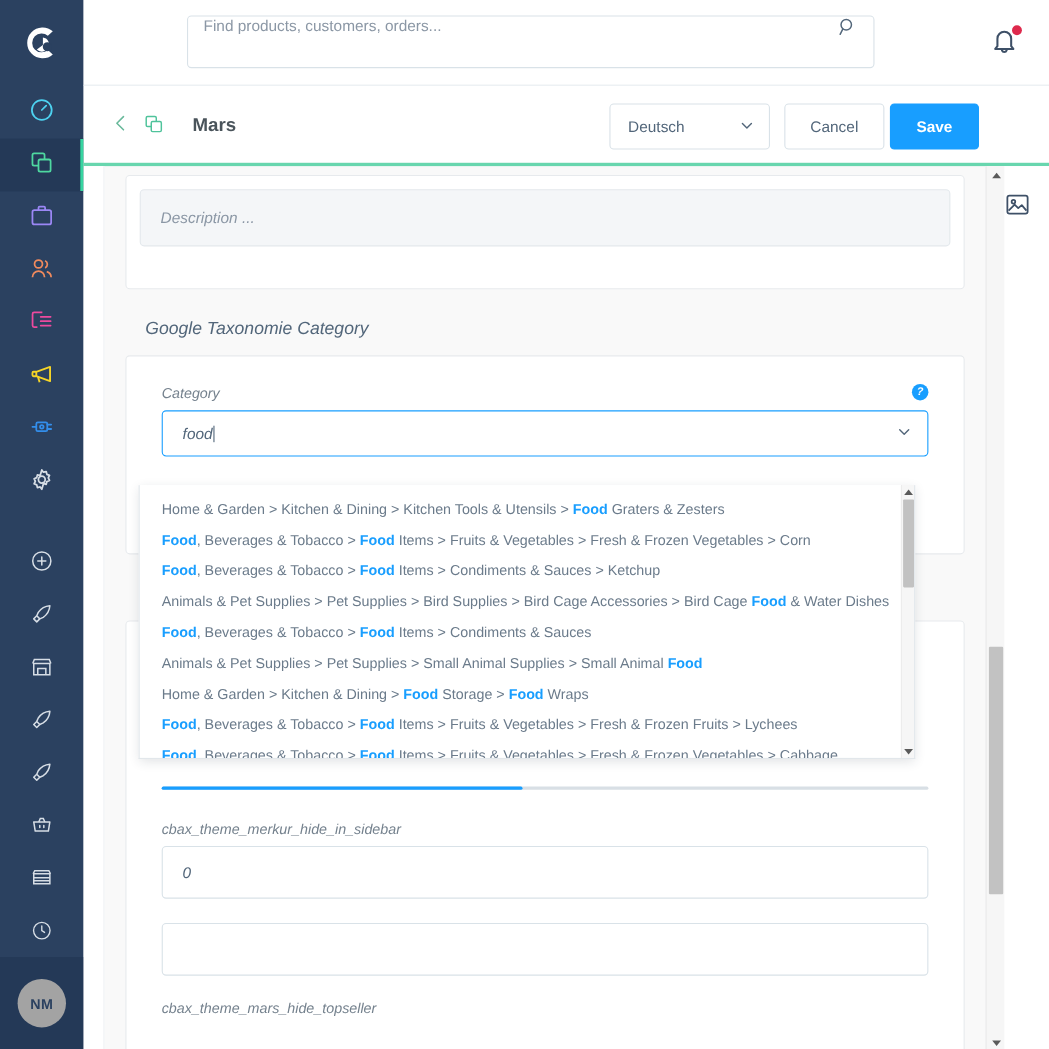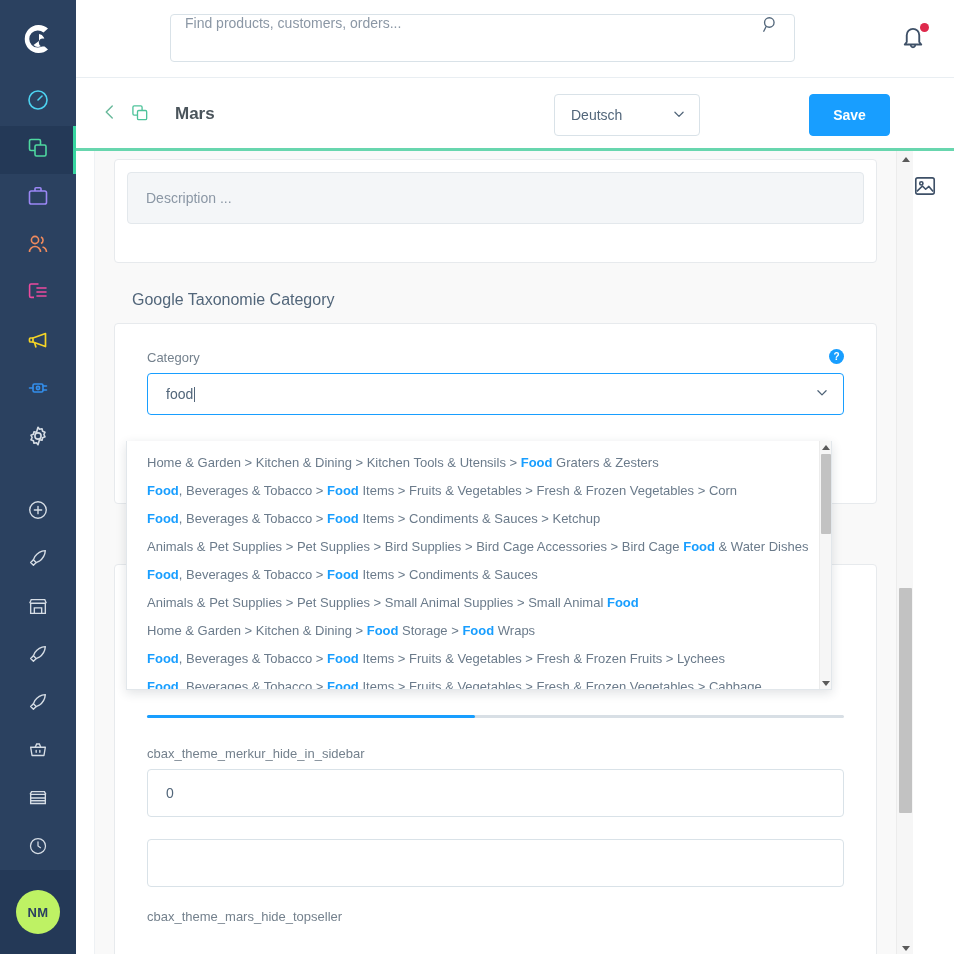--- a/index.html
+++ b/index.html
@@ -30,21 +30,21 @@
   .sb-item.active { background: #243957; box-shadow: inset -3px 0 0 0 #37d5a0; }
   .sb-gap { height: 26px; width: 100%; }
   .sb-avatar-wrap {
     position: absolute; left: 0; bottom: 0;
     width: 76px; height: 84px;
     background: #243957;
     display: flex; align-items: center; justify-content: center;
   }
   .avatar {
     width: 44px; height: 44px; border-radius: 50%;
-    background: #bef264;
+    background: #a3a3a3;
     color: #2b4160; font-size: 13px; font-weight: bold;
     display: flex; align-items: center; justify-content: center;
     letter-spacing: .5px;
   }
 
   
   .topbar {
     position: absolute; left: 76px; top: 0;
     width: 878px; height: 77px;
     background: #fff;
@@ -125,20 +125,21 @@
     border: 1px solid #189eff;
   }
 
   
   .content-wrap {
     position: absolute; left: 76px; top: 148px;
     width: 878px; height: 806px;
     background: #f9f9f9;
     border-top: 3px solid #68d6ae;
     overflow: hidden;
+    font-style: italic;
   }
   .gutter-left {
     position: absolute; left: 0; top: 0;
     width: 19px; height: 806px;
     background: #fff; border-right: 1px solid #eef1f4;
   }
   .gutter-right {
     position: absolute; right: 0; top: 0;
     width: 58px; height: 806px;
     background: #fff; border-left: 1px solid #eef1f4;
@@ -486,20 +487,21 @@
 
     <div class="lang-select">
       <span>Deutsch</span>
       <span>
         <svg width="14" height="14" viewBox="0 0 24 24" fill="none" stroke="#52667a" stroke-width="2.2">
           <path d="M5 9 L12 16 l7-7" stroke-linecap="round" stroke-linejoin="round"></path>
         </svg>
       </span>
     </div>
 
+    <div class="btn btn-cancel">Cancel</div>
     <div class="btn btn-save">Save</div>
   </div>
 
   <div class="content-wrap">
 
     <div class="gutter-left"></div>
 
     <div class="maincol">
 
       <div class="card desc-card">

